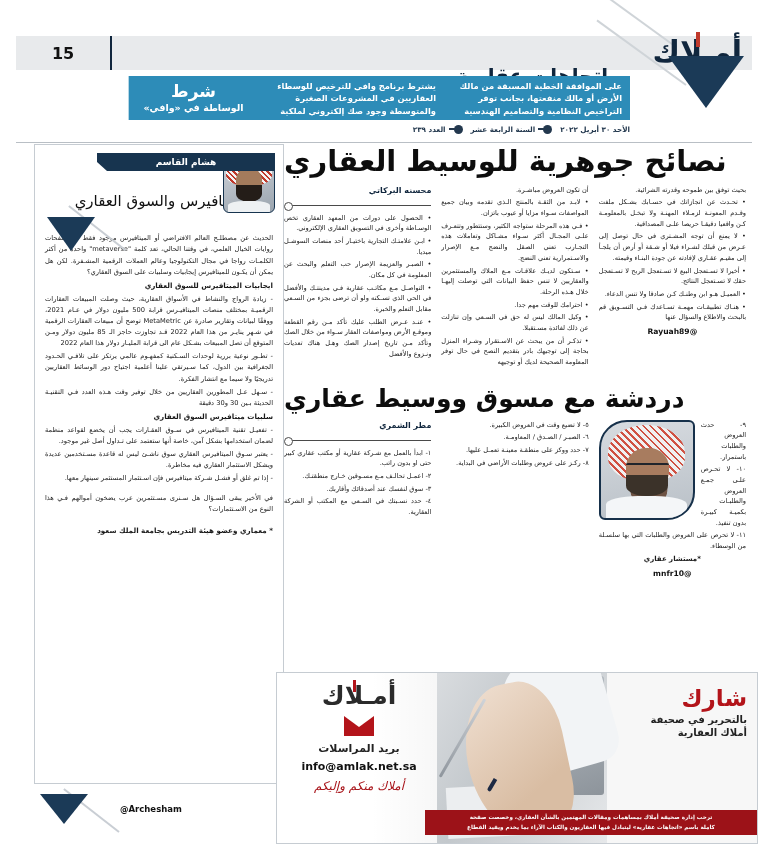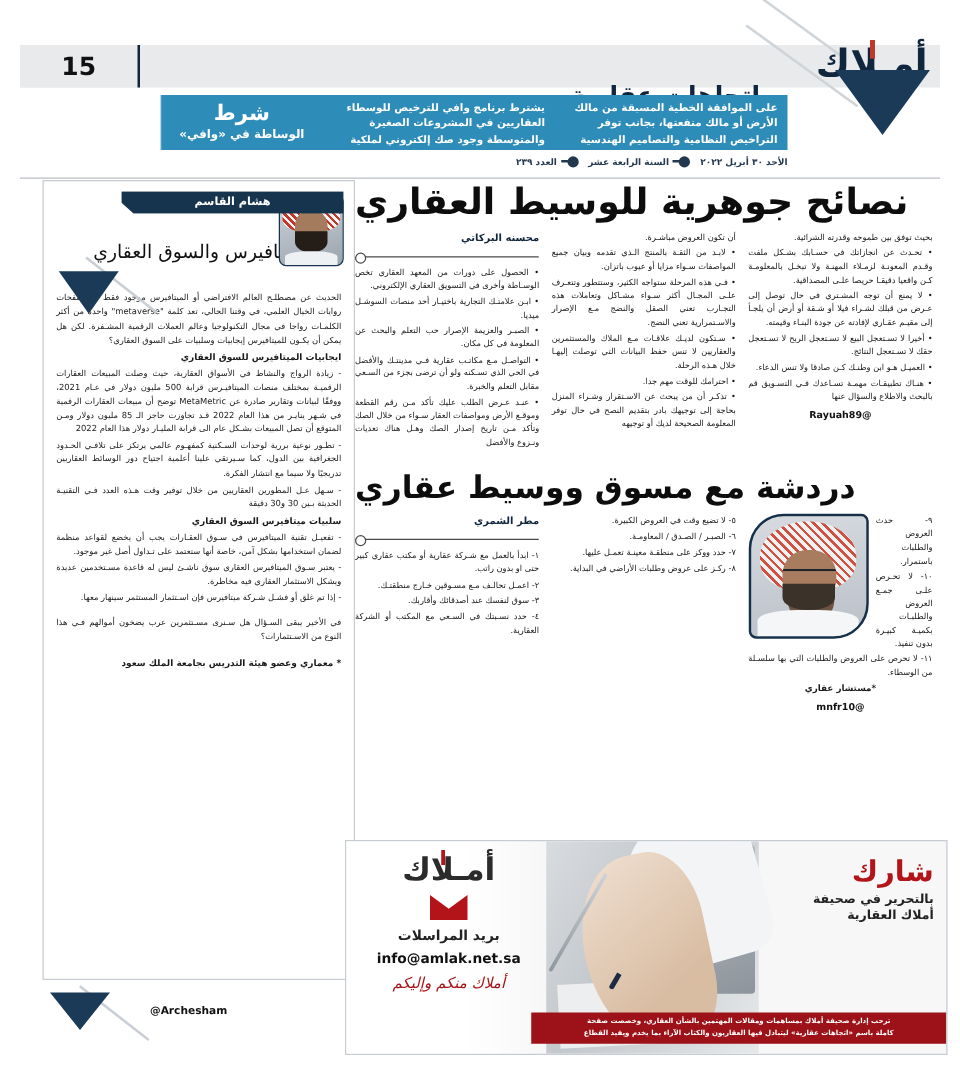--- a/index.html
+++ b/index.html
@@ -41,21 +41,21 @@
   }
   .mast-pagenum-box {
     position: absolute;
     top: 22px; left: 0px;
     width: 96px; height: 34px;
     background: #e8eaec;
     display: flex; align-items: center; justify-content: center;
     border-right: 2px solid #10263d;
   }
   .mast-pagenum {
-    font-size: 20px; font-weight: bold; color: #111;
+    font-size: 16px; font-weight: bold; color: #111;
     font-family: "DejaVu Sans", sans-serif;
   }
 
   
   .logo-wrap {
     position: absolute;
     top: 12px; right: 6px;
     width: 120px; height: 104px;
   }
   .logo-word {
@@ -578,20 +578,21 @@
             <p>• هنـاك تطبيقـات مهمـة تسـاعدك فـي التسـويق قم بالبحث والاطلاع والسؤال عنها</p>
             <div class="handle">@Rayuah89</div>
           </div>
 
           <div class="col">
             <p>أن تكون العروض مباشـرة.</p>
             <p>• لابـد من الثقـة بالمنتج الـذي تقدمه وبيان جميع المواصفات سـواء مزايا أو عيوب باتزان.</p>
             <p>• فـي هذه المرحلة ستواجه الكثير، وستتطور وتتعـرف علـى المجـال أكثر سـواء مشـاكل وتعاملات هذه التجـارب تعني الصقل والنضج مـع الإصرار والاسـتمرارية تعني النضج.</p>
             <p>• سـتكون لديـك علاقـات مـع الملاك والمستثمرين والعقاريين لا تنس حفظ البيانات التي توصلت إليهـا خلال هـذه الرحلة.</p>
             <p>• احترامك للوقت مهم جدا.</p>
+            <p>• وكيل المالك ليس له حق في السـعي وإن تنازلت عن ذلك لفائدة مسـتقبلا.</p>
             <p>• تذكـر أن من يبحث عن الاسـتقرار وشـراء المنزل بحاجة إلى توجيهك بادر بتقديم النصح في حال توفر المعلومة الصحيحة لديك أو توجيهه</p>
           </div>
 
           <div class="col">
             <div class="byline">محسنه البركاتي</div>
             <div class="byline-rule"></div>
             <p>• الحصول على دورات من المعهد العقاري تخص الوسـاطة وأخرى في التسويق العقاري الإلكتروني.</p>
             <p>• ابـن علامتـك التجارية باختيـار أحد منصات السوشـل ميديا.</p>
             <p>• الصبـر والعزيمة الإصرار حب التعلم والبحث عن المعلومة في كل مكان.</p>
             <p>• التواصـل مـع مكاتـب عقارية فـي مدينتـك والأفضل في الحي الذي تسـكنه ولو أن ترضى بجزء من السـعي مقابل التعلم والخبرة.</p>

